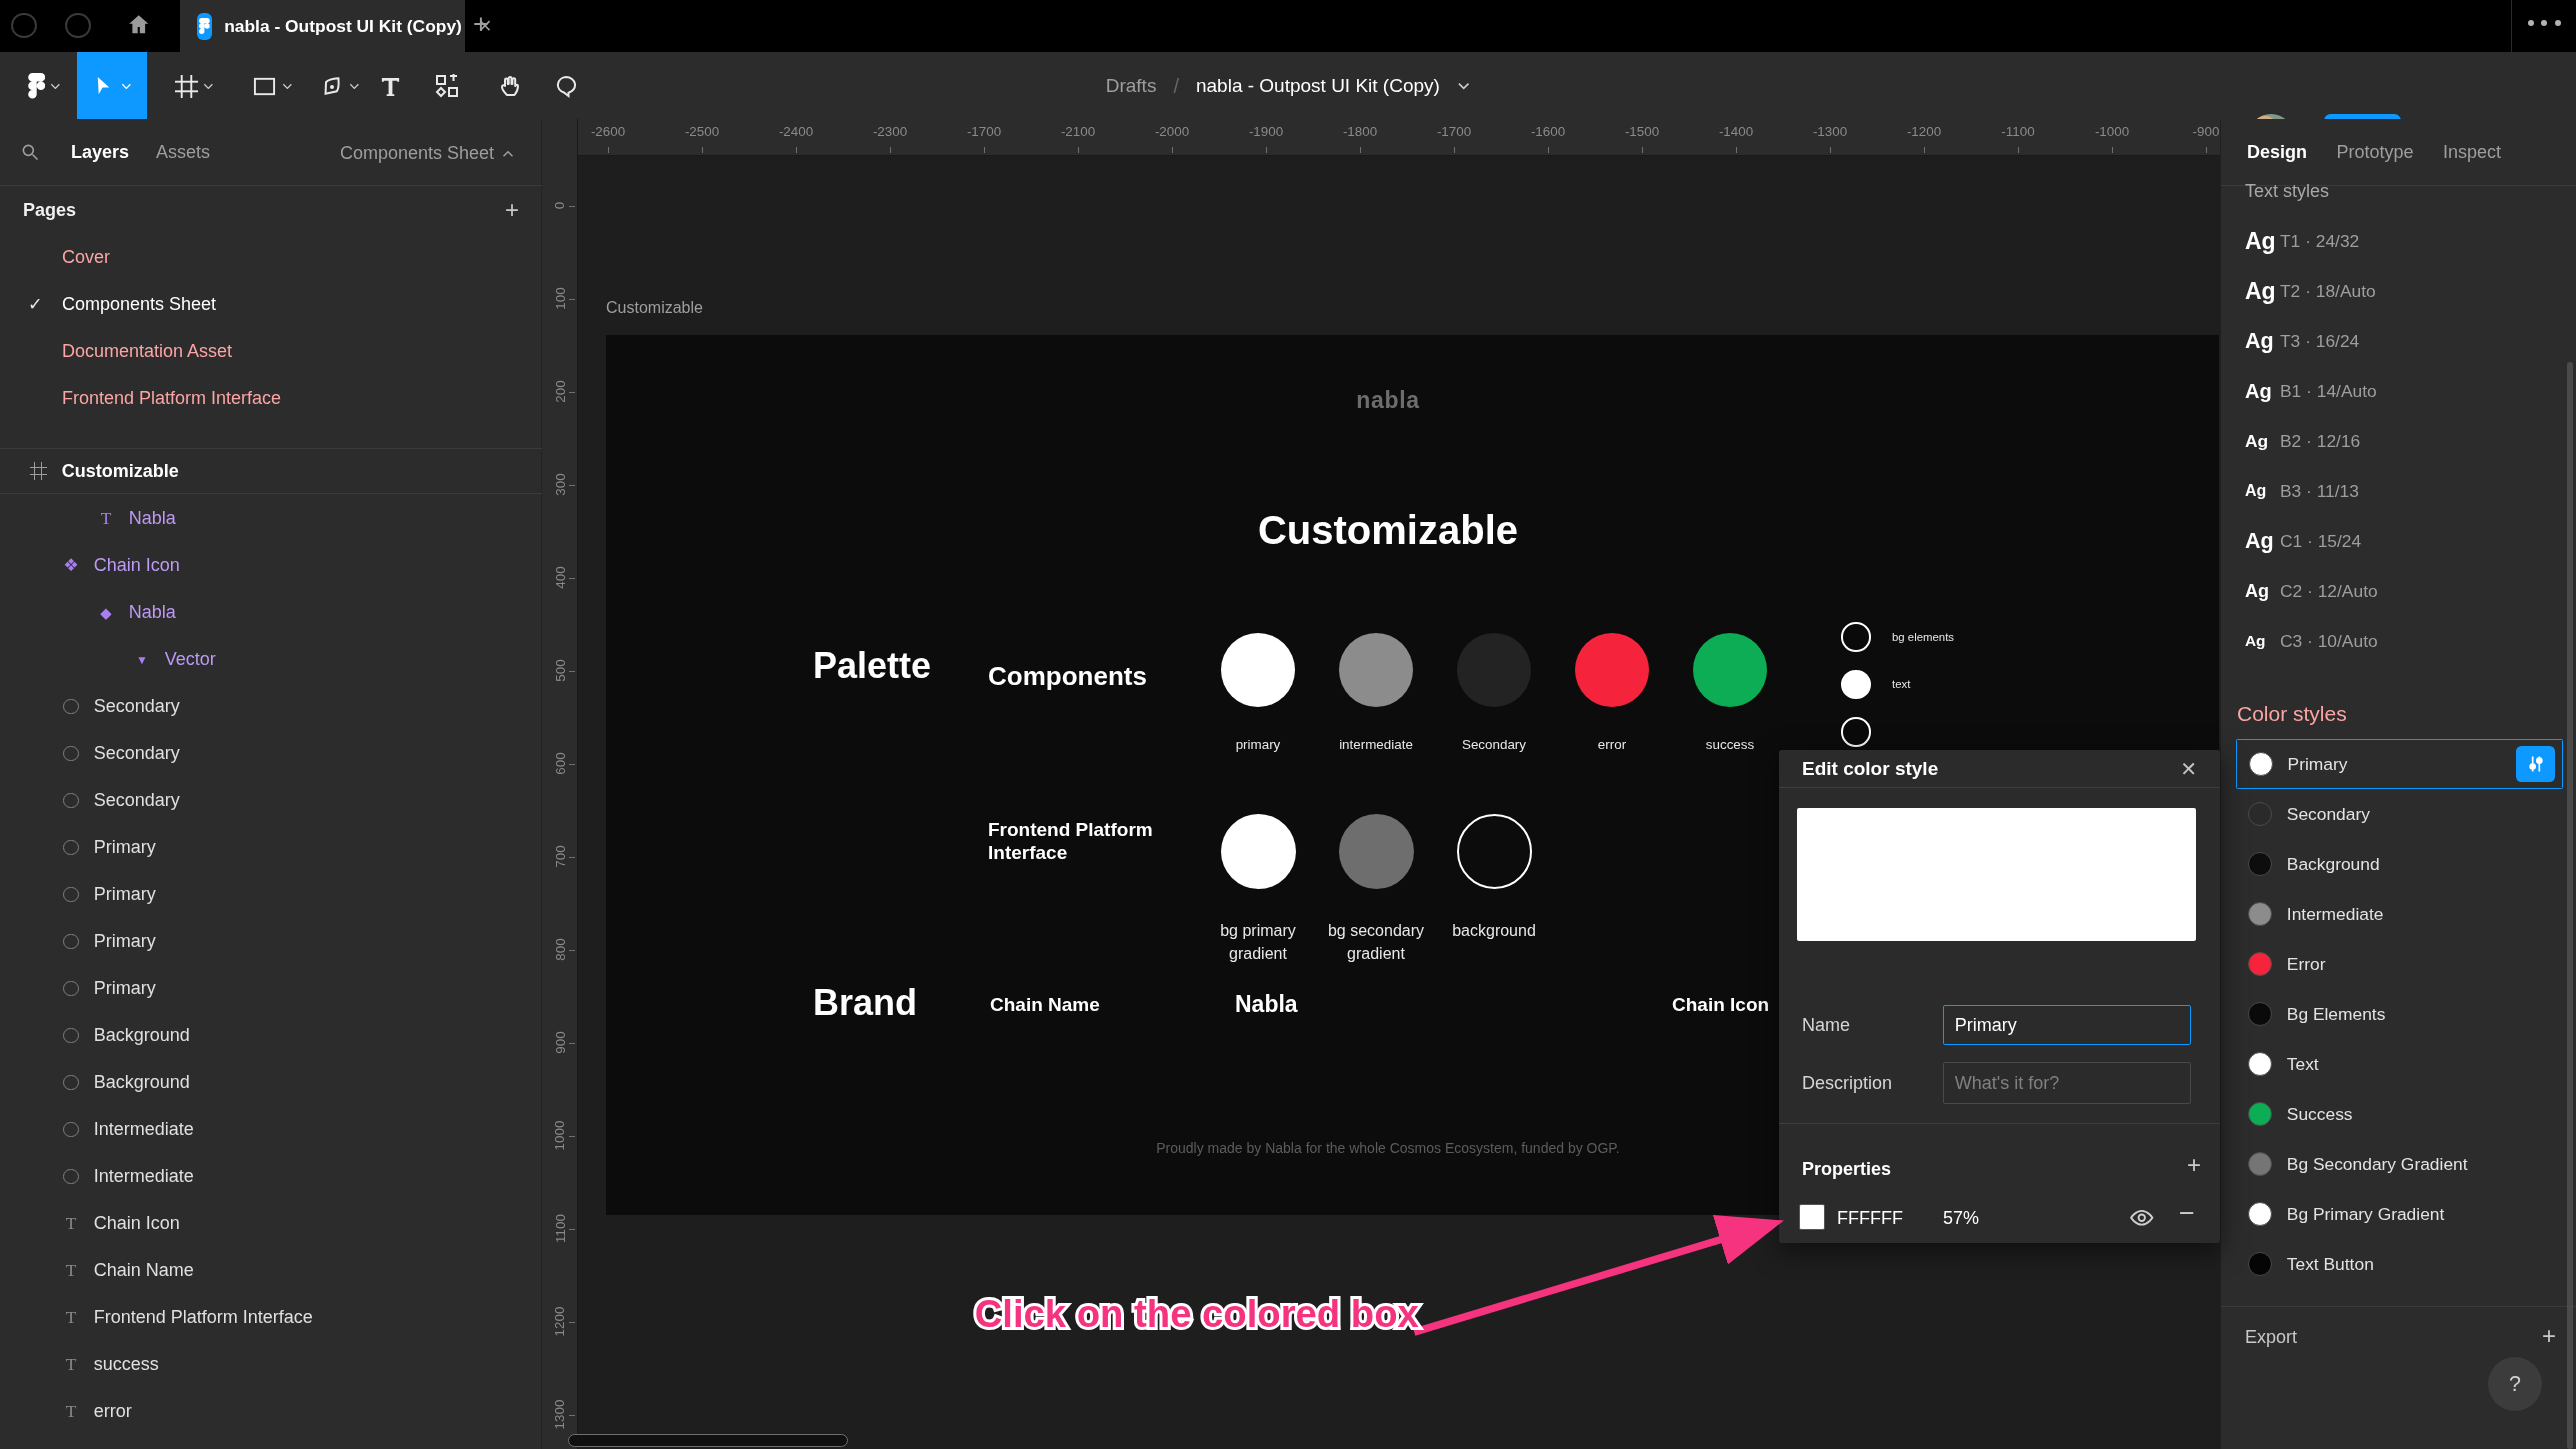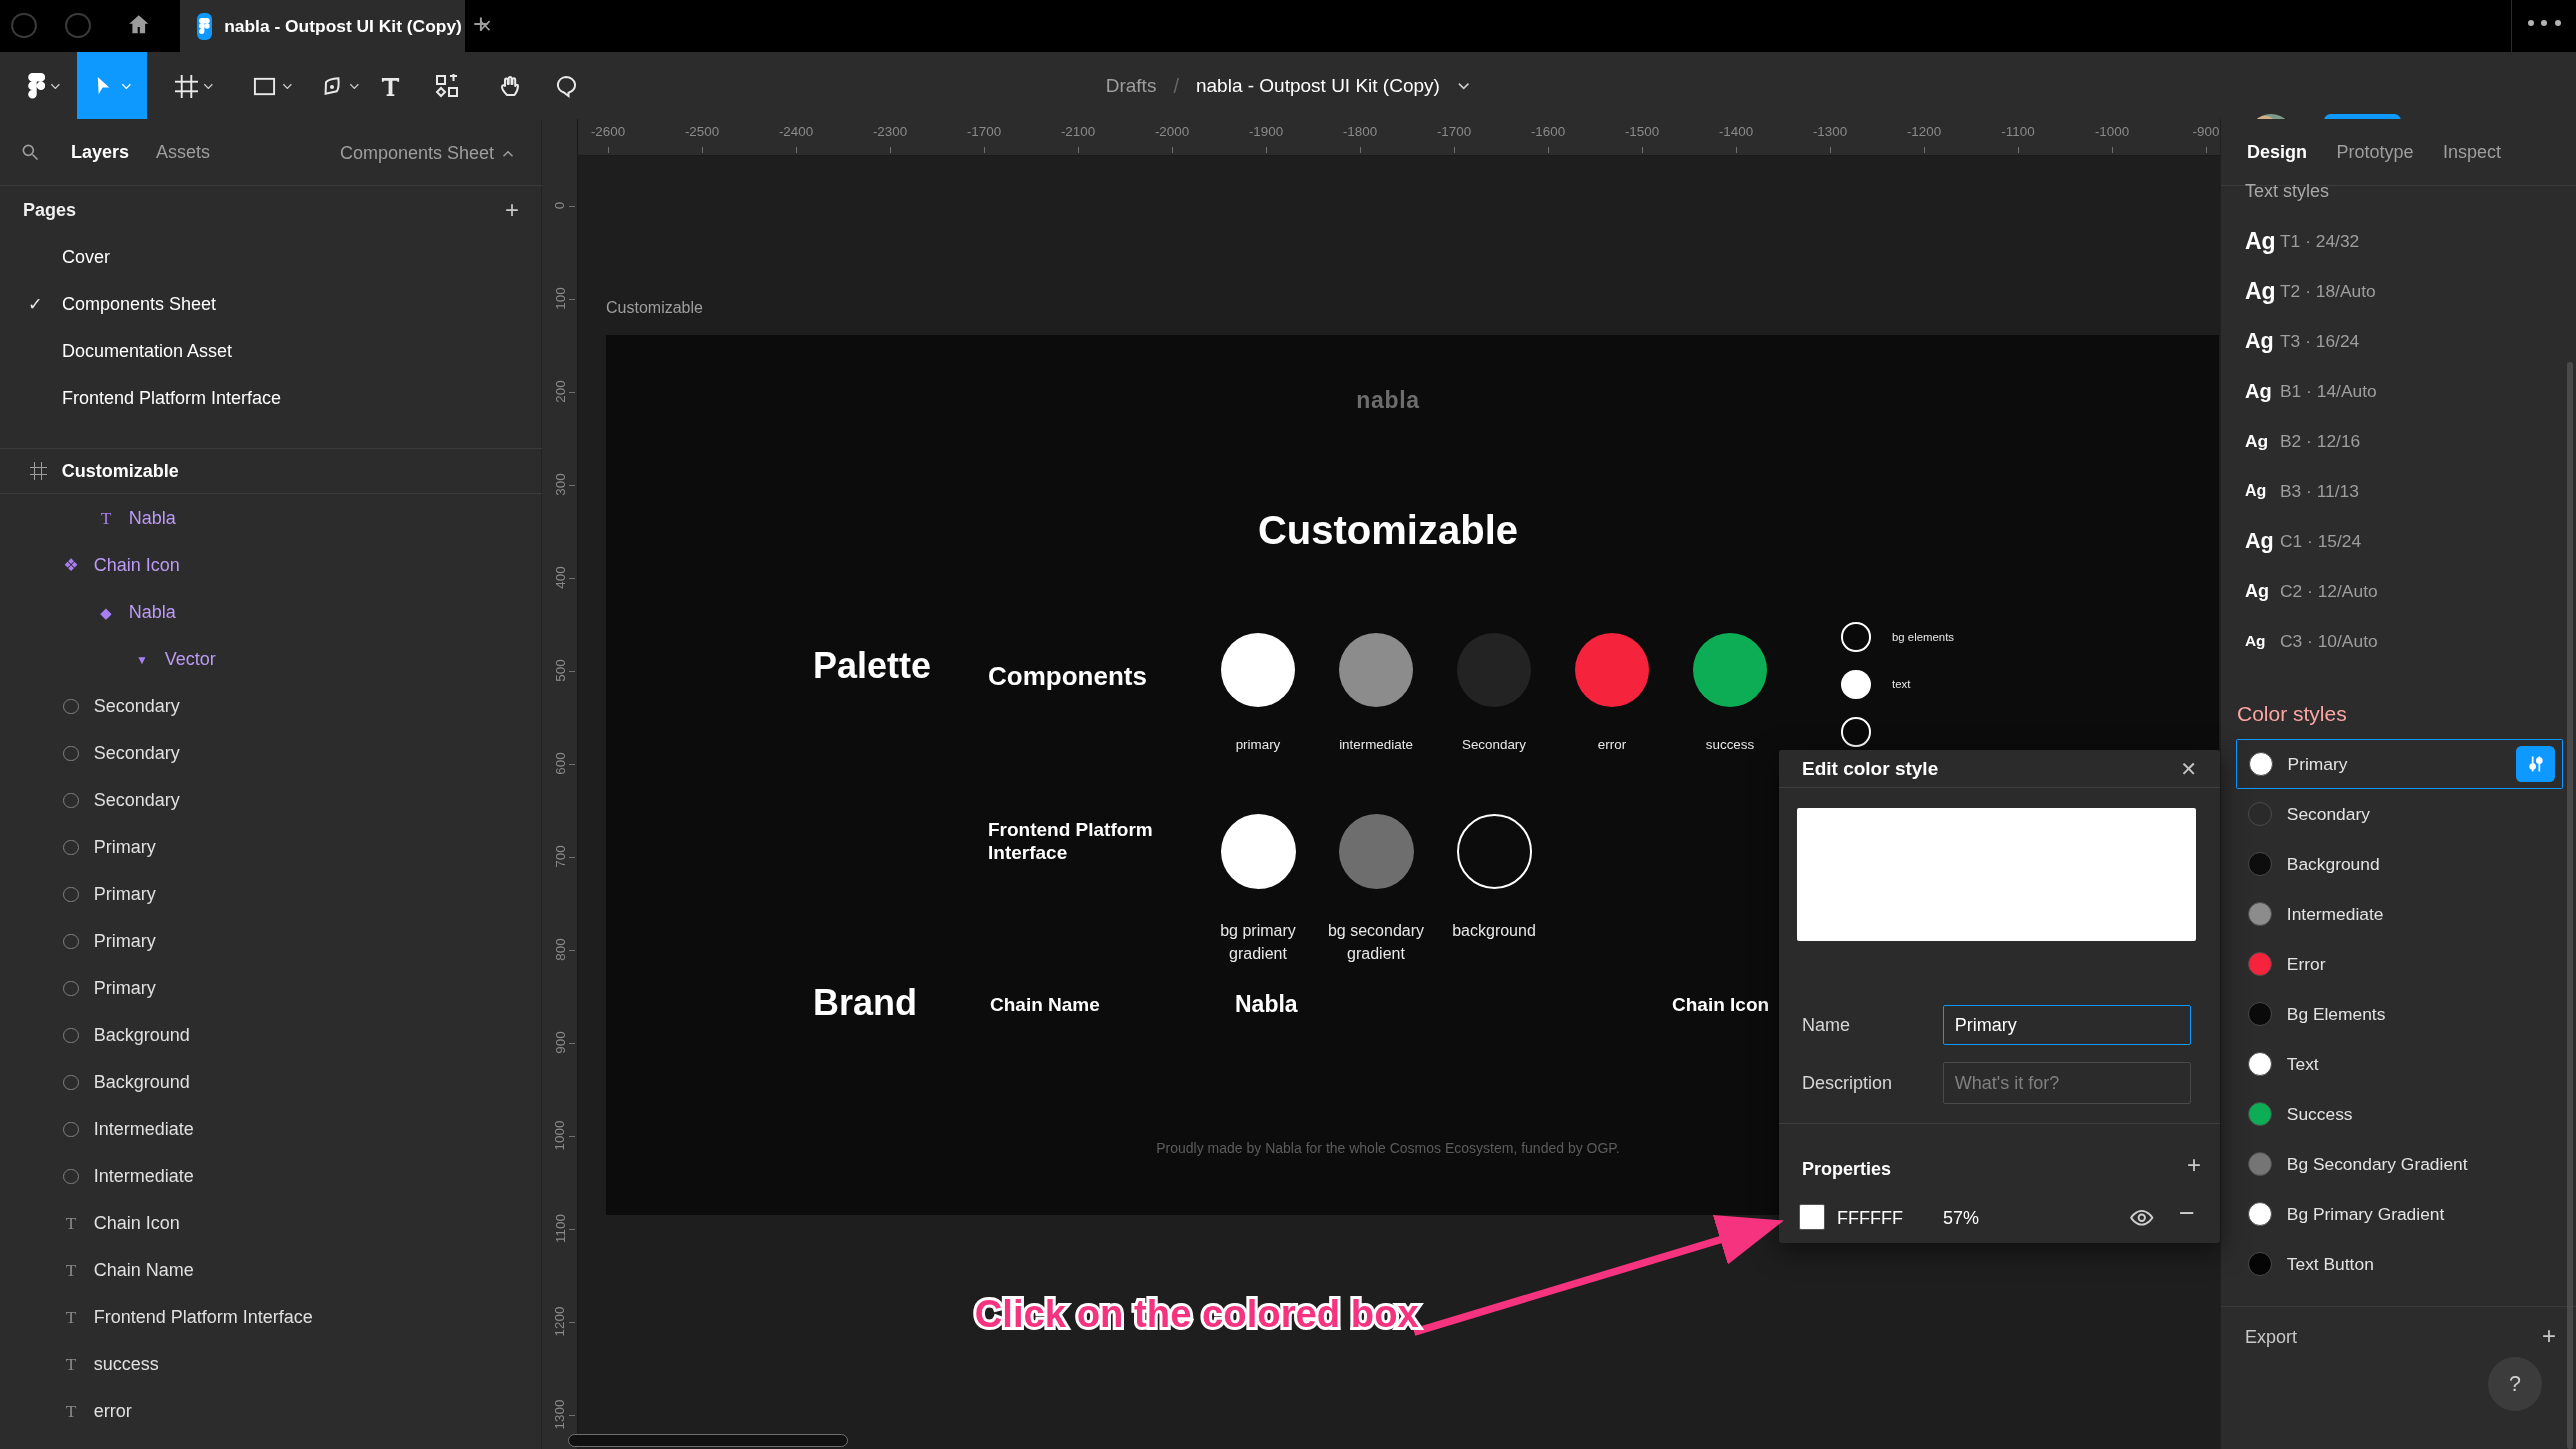--- a/index.html
+++ b/index.html
@@ -40,21 +40,21 @@
   .lsrow{position:absolute;left:0;width:542px;display:flex;align-items:center}
   #ls-tabs{top:0;height:67px;border-bottom:0.7px solid #3b3b3b;padding-left:20px;gap:27px}
   #ls-tabs .search{color:#9e9e9e;margin-right:4px}
   .ls-tab{font-size:18px;color:#9e9e9e}
   .ls-tab.active{color:#fff;font-weight:700}
   #page-selector{position:absolute;right:27px;top:24px;display:flex;align-items:center;gap:8px;color:#9e9e9e;font-size:18px}
   #pages-header{top:69px;height:44px;padding:0 23px;justify-content:space-between}
   #pages-header .lbl{font-size:18px;font-weight:700;color:#f0f0f0}
   .plus{font-size:24px;color:#c9c9c9;font-weight:300}
   #pages-list{position:absolute;top:115px;left:0;width:542px}
-  .page-row{height:47px;display:flex;align-items:center;padding-left:62px;position:relative;font-size:18px;color:#ffffff}
+  .page-row{height:47px;display:flex;align-items:center;padding-left:62px;position:relative;font-size:18px;color:#fca5a5}
   .page-row.current{color:#fff}
   .page-row .check{position:absolute;left:28px;color:#e8e8e8;font-size:17.4px}
   #section-div-top{top:329px;left:0;width:542px;height:0.7px;background:#3b3b3b}
   #layer-section{top:330px;height:44px;padding-left:29.5px;gap:14.8px}
   #layer-section .lbl{font-size:18px;font-weight:700;color:#fff}
   .icon-grid{width:17.4px;height:17.4px;background:
     linear-gradient(#9e9e9e,#9e9e9e) 4.7px 0/1.3px 100% no-repeat,
     linear-gradient(#9e9e9e,#9e9e9e) 11.4px 0/1.3px 100% no-repeat,
     linear-gradient(#9e9e9e,#9e9e9e) 0 4.7px/100% 1.3px no-repeat,
     linear-gradient(#9e9e9e,#9e9e9e) 0 11.4px/100% 1.3px no-repeat}

